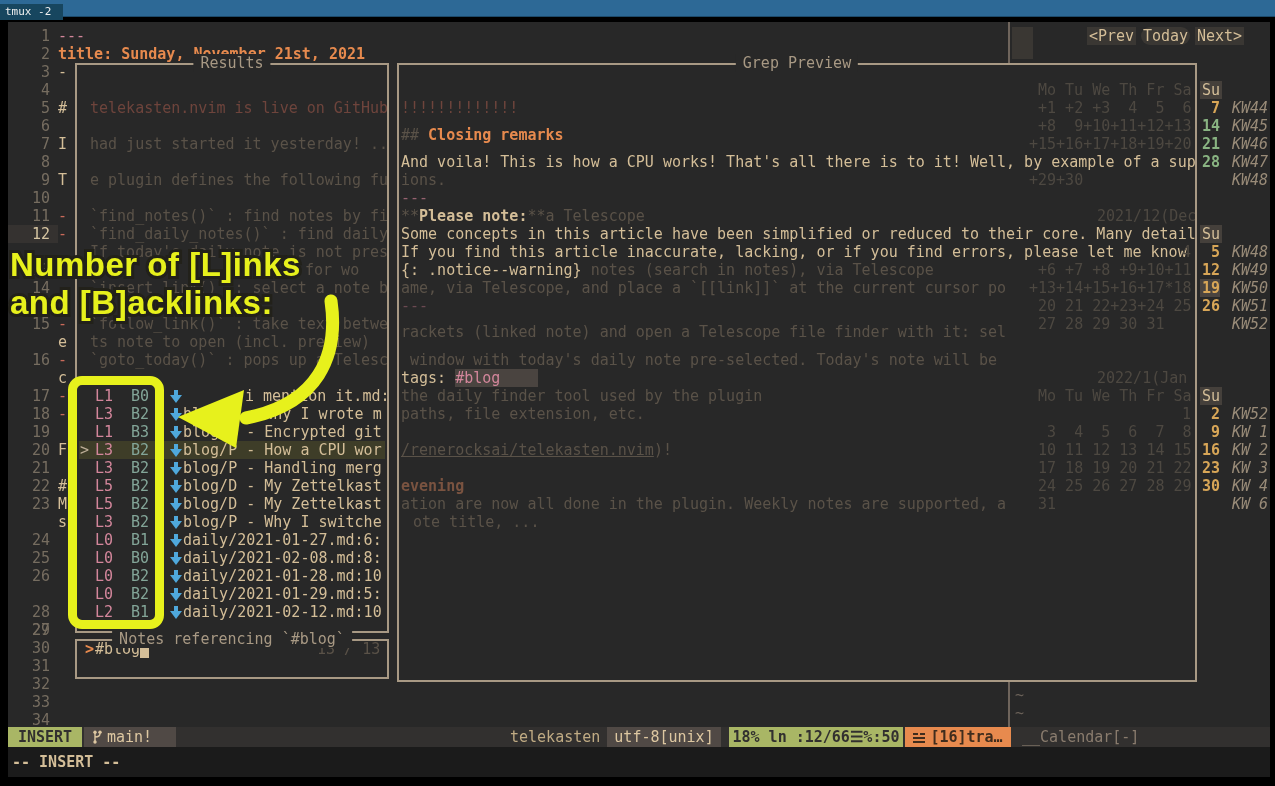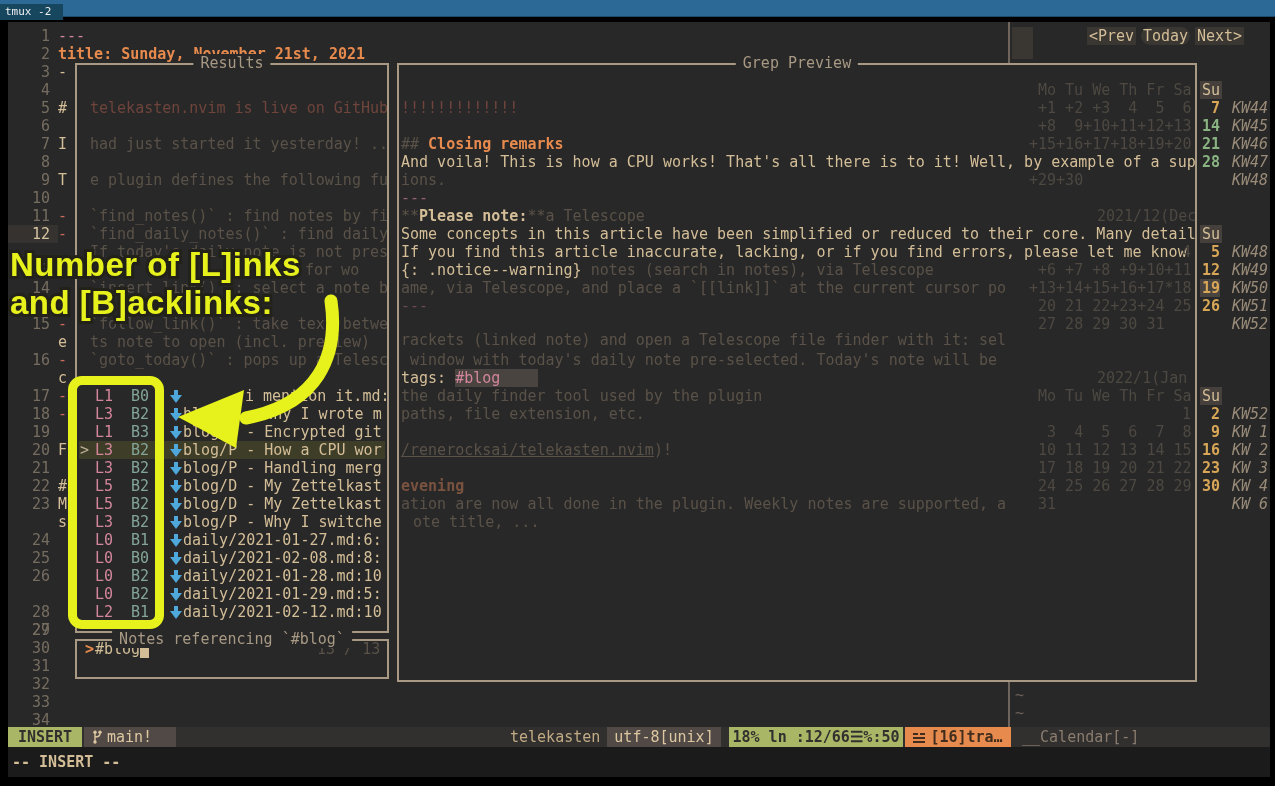--- a/index.html
+++ b/index.html
@@ -329,31 +329,31 @@
           <b></b>
         </span>
         <span class="row f" style="left: 106px; top: 538px;">daily/2021-02-12.md:10</span>
       </div>
   </div>
 
   <div class="float preview-win">
     <span class="ftitle">Grep Preview</span>
     <div class="clip" id="preview-body">
         <span class="row " style="left: 2px; top: 34px;"><span class="dr">!!!!!!!!!!!!!</span></span>
-        <span class="row " style="left: 2px; top: 70px;"><span class="d">## </span><span class="o">Closing remarks</span></span>
+        <span class="row " style="left: 2px; top: 61px;"><span class="d">## </span><span class="o">Closing remarks</span></span>
         <span class="row " style="left: 2px; top: 88px;"><span class="f">And voila! This is how a CPU works! That's all there is to it! Well, by example of a sup</span></span>
         <span class="row " style="left: 2px; top: 106px;"><span class="d">ions.</span></span>
         <span class="row " style="left: 2px; top: 124px;"><span class="pd">---</span></span>
         <span class="row " style="left: 2px; top: 142px;"><span class="d">**</span><span class="fb">Please note:</span><span class="d">**</span><span class="d">a Telescope</span></span>
         <span class="row " style="left: 2px; top: 160px;"><span class="f">Some concepts in this article have been simplified or reduced to their core. Many detail</span></span>
         <span class="row " style="left: 2px; top: 178px;"><span class="f">If you find this article inaccurate, lacking, or if you find errors, please let me know</span></span>
         <span class="row " style="left: 2px; top: 196px;"><span class="f">{: .notice--warning}</span><span class="d"> notes (search in notes), via Telescope</span></span>
         <span class="row " style="left: 2px; top: 214px;"><span class="d">ame, via Telescope, and place a `[[link]]` at the current cursor po</span></span>
         <span class="row " style="left: 2px; top: 232px;"><span class="pd2">---</span></span>
-        <span class="row " style="left: 2px; top: 266px;"><span class="d">rackets (linked note) and open a Telescope file finder with it: sel</span></span>
+        <span class="row " style="left: 2px; top: 258px;"><span class="d">rackets (linked note) and open a Telescope file finder with it: sel</span></span>
         <span class="row " style="left: 2px; top: 286px;"><span class="d"> window with today's daily note pre-selected. Today's note will be</span></span>
         <span class="row " style="left: 2px; top: 304px;"><span class="f">tags: </span><span class="tg">#blog</span></span>
         <span class="row " style="left: 2px; top: 322px;"><span class="d">the daily finder tool used by the plugin</span></span>
         <span class="row " style="left: 2px; top: 340px;"><span class="d">paths, file extension, etc.</span></span>
         <span class="row " style="left: 2px; top: 376px;"><span class="du">/renerocksai/telekasten.nvim</span><span class="d">)!</span></span>
         <span class="row " style="left: 2px; top: 412px;"><span class="od">evening</span></span>
         <span class="row " style="left: 2px; top: 430px;"><span class="d">ation are now all done in the plugin. Weekly notes are supported, a</span></span>
         <span class="row " style="left: 14px; top: 448px;"><span class="d">ote title, ...</span></span>
       </div>
   </div>

